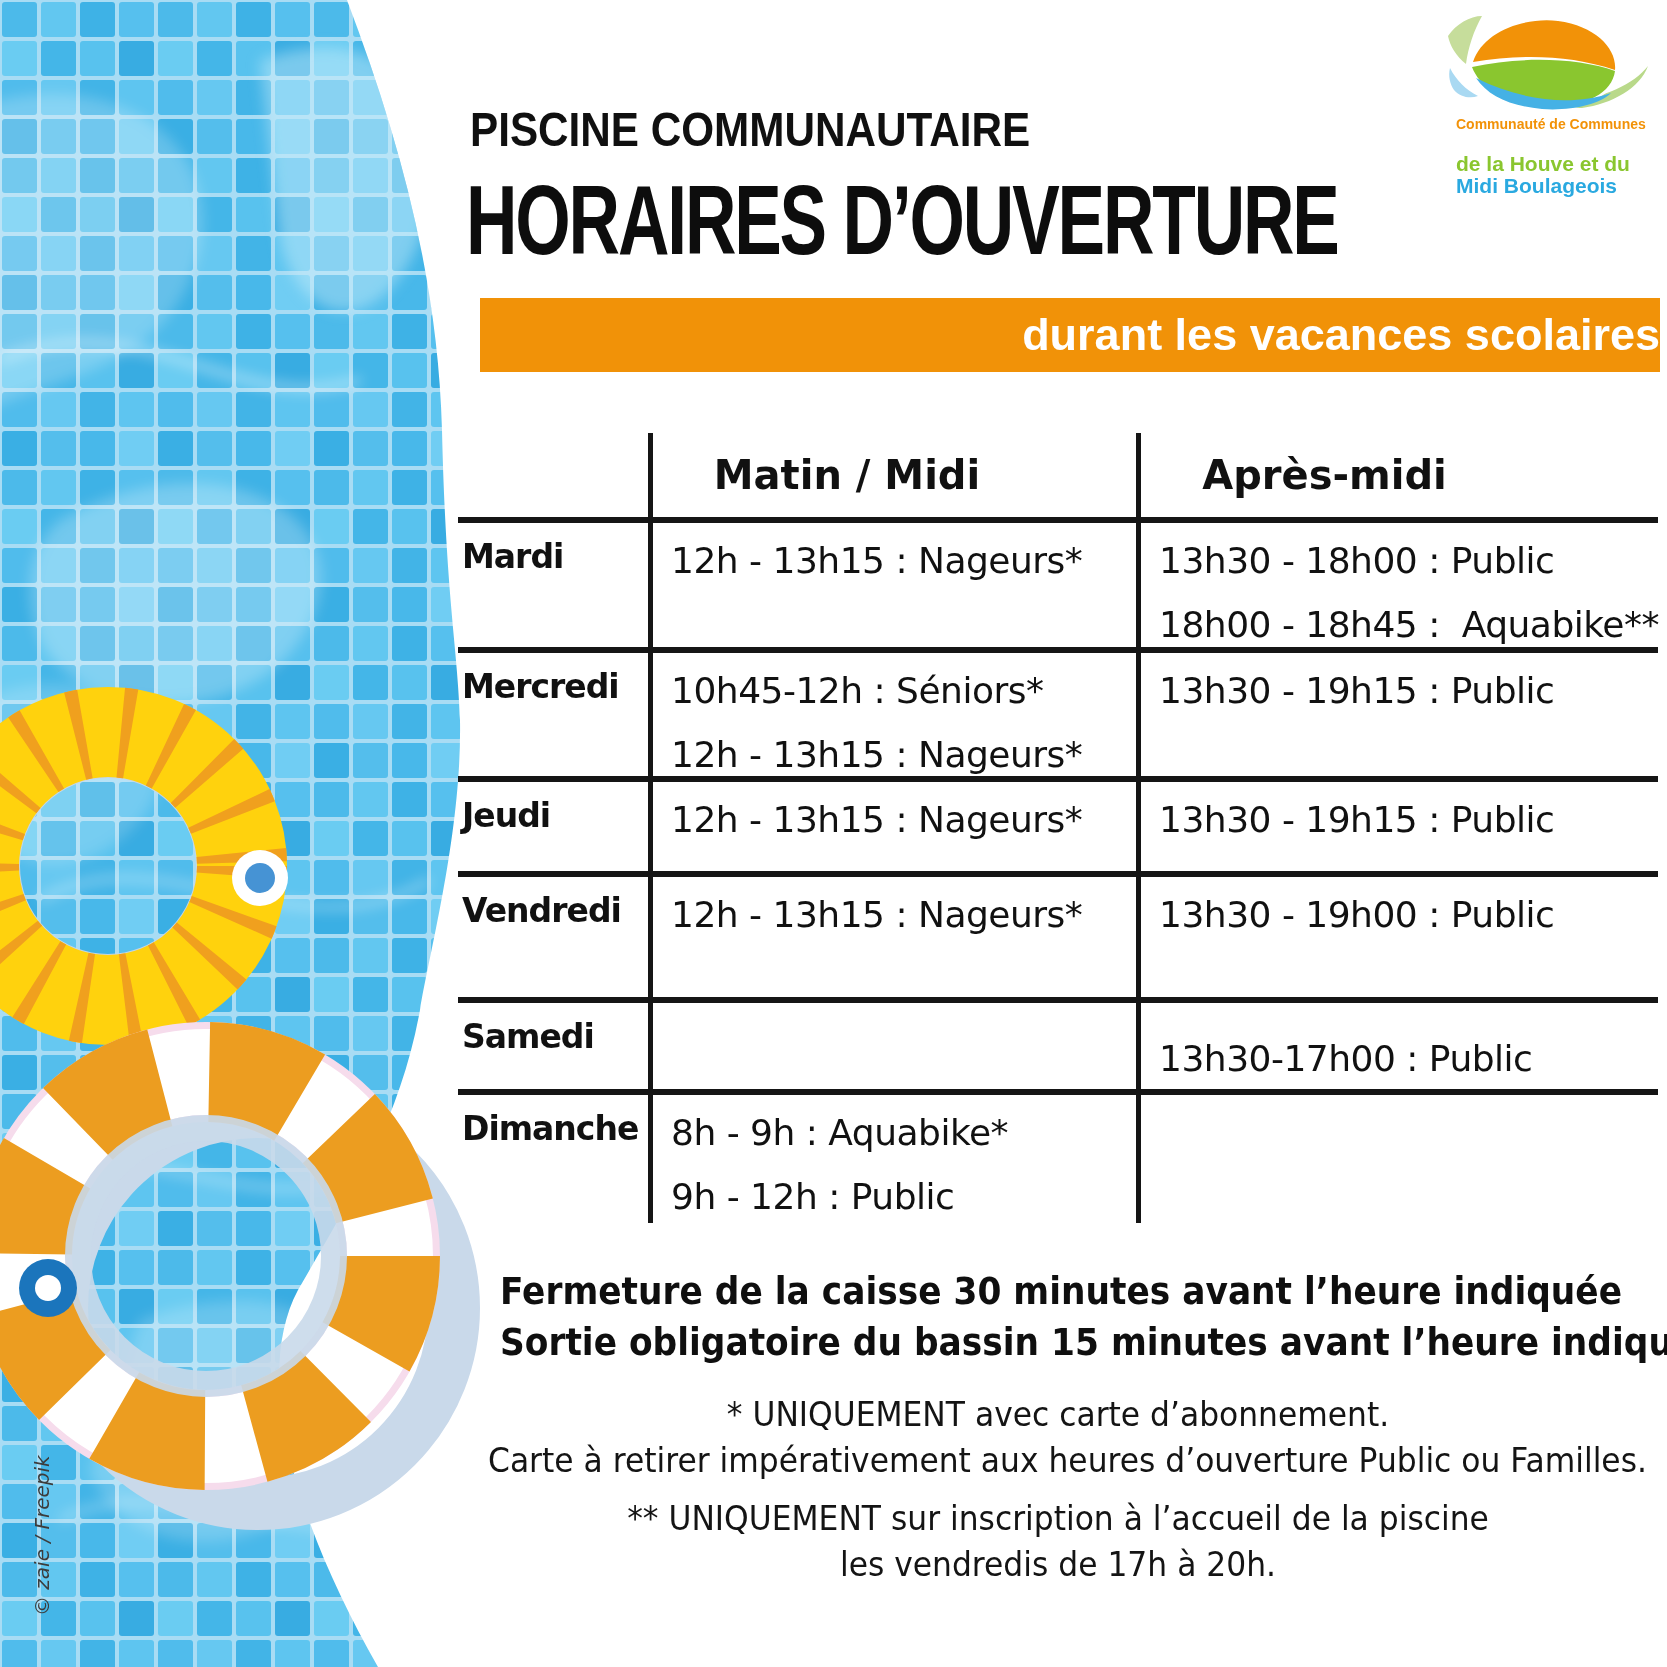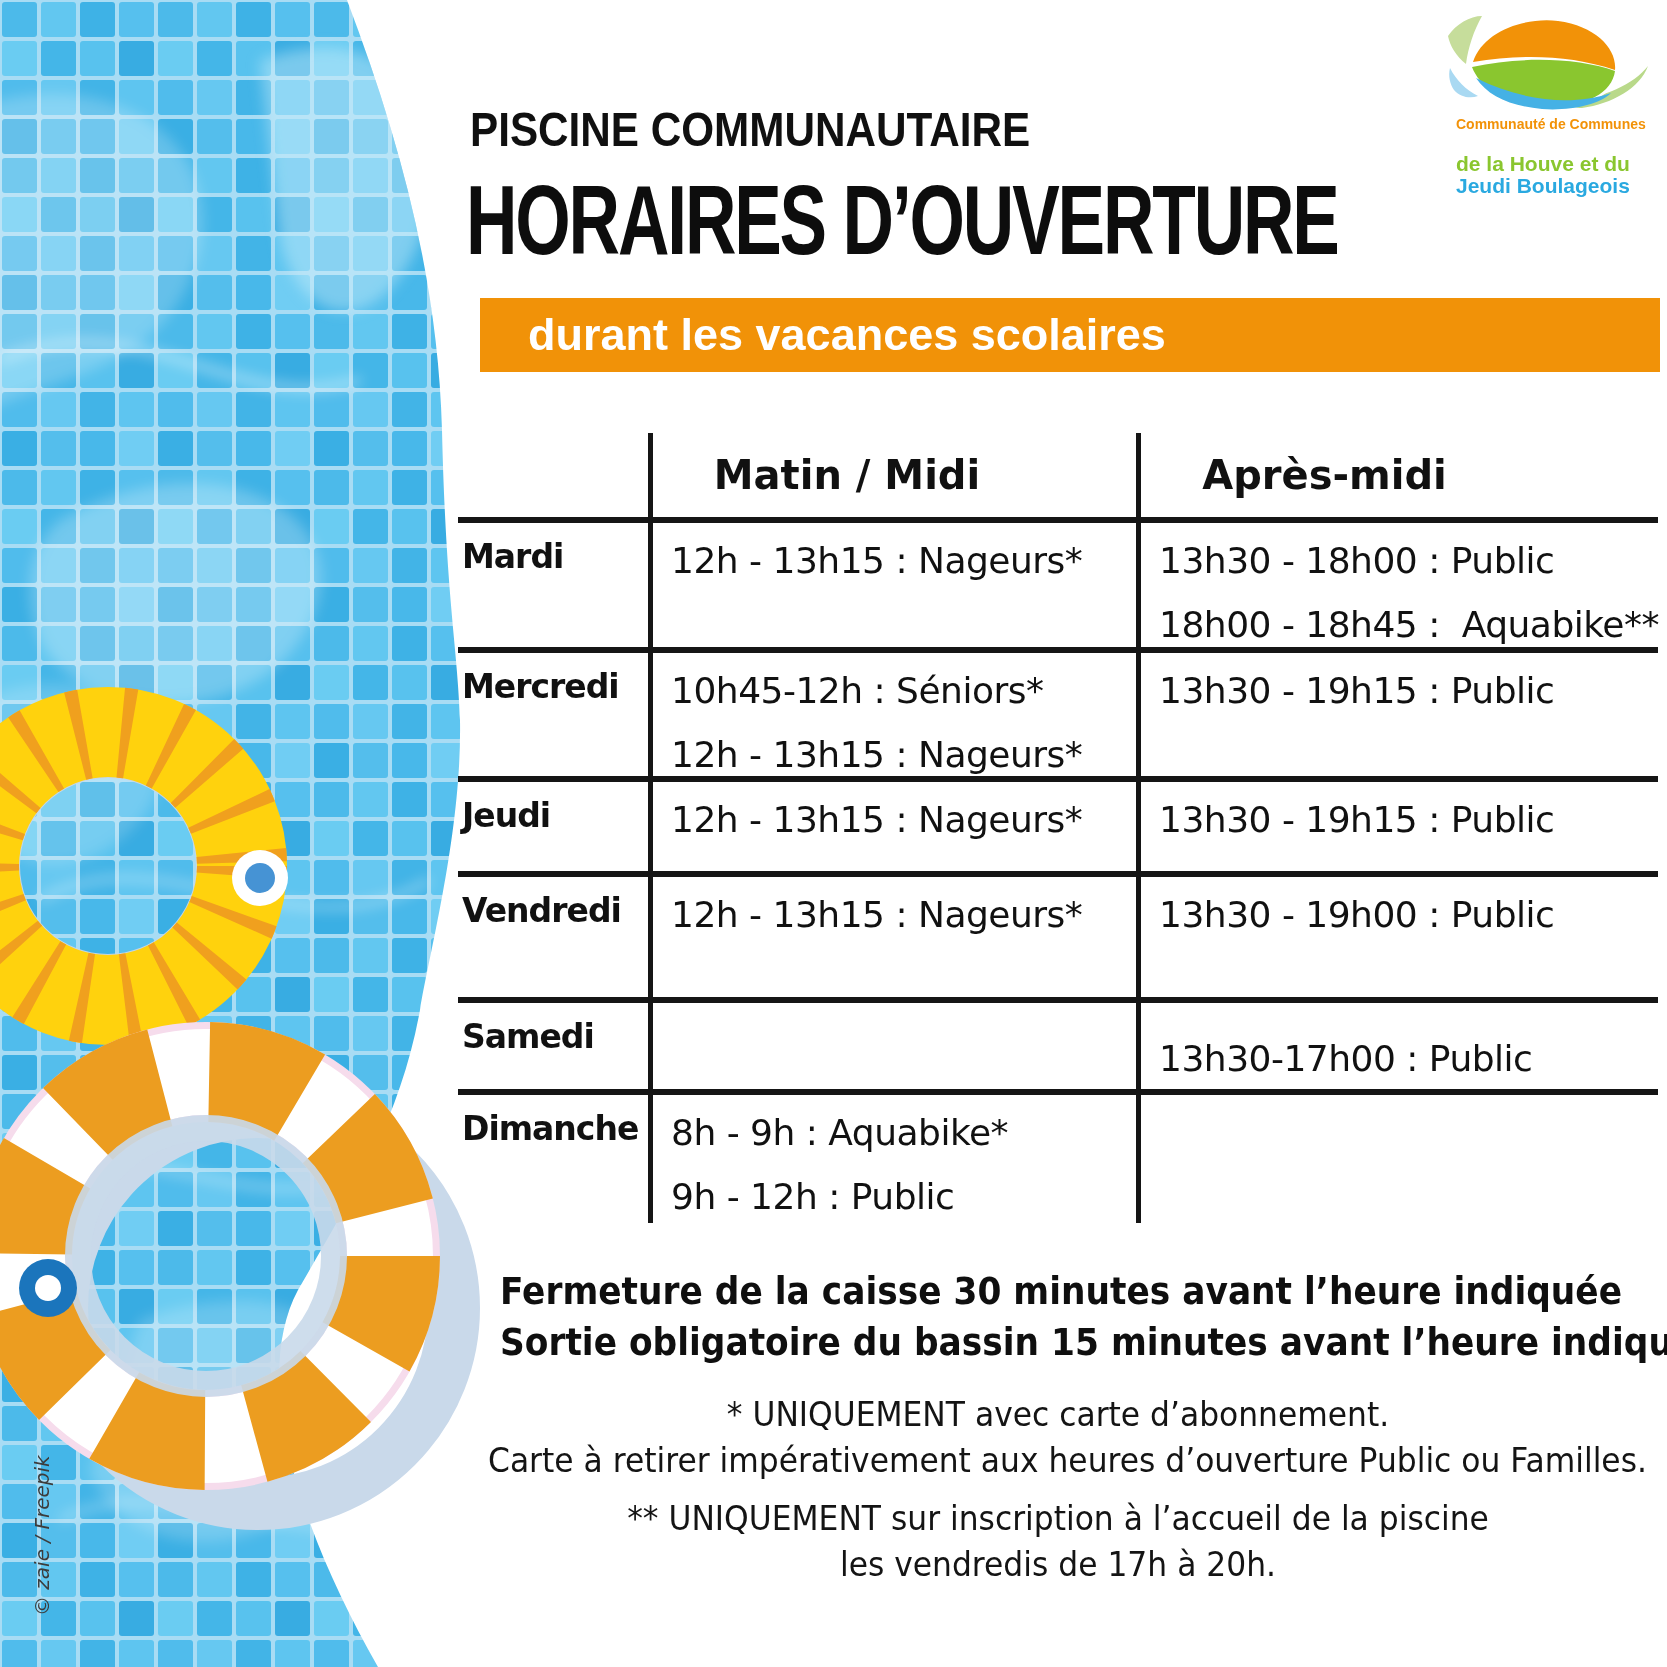--- a/index.html
+++ b/index.html
@@ -19,21 +19,21 @@
   .logo-l1{font:700 14px/16px "Liberation Sans",sans-serif;color:var(--logo_orange);padding-left:16px;margin-top:2px;}
   .logo-l2{font:700 21px/22px "Liberation Sans",sans-serif;color:var(--logo_green);padding-left:16px;margin-top:21px;}
   .logo-l3{font:700 21px/22px "Liberation Sans",sans-serif;color:var(--logo_blue);padding-left:16px;}
 
   
   .subtitle{position:absolute;left:470px;top:104px;font:800 48px/1.1 "Liberation Sans",sans-serif;
             letter-spacing:0;transform:scaleX(.88);transform-origin:left;color:#101010;white-space:nowrap;}
   .title{position:absolute;left:466px;top:168px;font:900 99px/1.05 "Liberation Sans",sans-serif;
          letter-spacing:-3px;transform:scaleX(.72);transform-origin:left;color:#0d0d0d;white-space:nowrap;}
   .banner{position:absolute;left:480px;top:298px;width:1180px;height:74px;background:var(--banner_orange);}
-  .banner-text{font:700 45px/74px "Liberation Sans",sans-serif;color:#fff;padding-left:48px;white-space:nowrap;}
+  .banner-text{font:700 45px/74px "Liberation Sans",sans-serif;color:#fff;padding-left:36px;white-space:nowrap;text-align:right;}
 
   
   .sched{position:absolute;left:458px;top:433px;width:1200px;display:grid;
          grid-template-columns:190px 488px 522px;
          grid-template-rows:90px 130px 129px 95px 126px 92px 128px;}
   .cell{box-sizing:border-box;min-width:0;}
   .bb{border-bottom:6px solid #151515;}
   .bl{border-left:5px solid #151515;}
   .hcell{font:700 40px/84px "DejaVu Sans",sans-serif;text-align:center;white-space:nowrap;}
   .hc2{padding-right:95px;}
@@ -130,21 +130,21 @@
       <path d="M0,22 C8,10 22,2 34,2 C26,16 20,34 18,50 C8,42 2,32 0,22 Z" fill="#c6dd9b"></path>
       <path d="M2,54 C8,66 18,76 30,82 C22,85 12,83 6,76 C2,70 0,62 2,54 Z" fill="#a9d9f2"></path>
       <path d="M120,88 C156,84 186,70 200,52 C192,74 164,90 134,94 C128,94 123,92 120,88 Z" fill="#b9d98a"></path>
       <path d="M22,50 C32,16 76,0 110,4 C150,9 172,34 170,58 C168,80 140,94 104,94 C64,94 32,80 22,50 Z" fill="#ffffff"></path>
       <path d="M25,48 C35,17 77,3 110,7 C148,12 169,35 167,56 C122,41 74,40 25,48 Z" fill="#f29208"></path>
       <path d="M24,53 C74,42 130,44 167,57 C164,80 136,93 102,92 C66,91 34,79 24,53 Z" fill="#8ac62f"></path>
       <path d="M28,64 C72,86 122,93 163,79 C151,91 122,97 94,95 C62,92 40,82 28,64 Z" fill="#45b1e5"></path>
     </svg>
     <div class="logo-l1">Communauté de Communes</div>
     <div class="logo-l2">de la Houve et du</div>
-    <div class="logo-l3">Jeudi Boulageois</div>
+    <div class="logo-l3">Midi Boulageois</div>
   </div>
 
   <div class="subtitle">PISCINE COMMUNAUTAIRE</div>
   <div class="title">HORAIRES D’OUVERTURE</div>
   <div class="banner">
     <div class="banner-text">durant les vacances scolaires</div>
   </div>
 
   <div class="sched">
 

